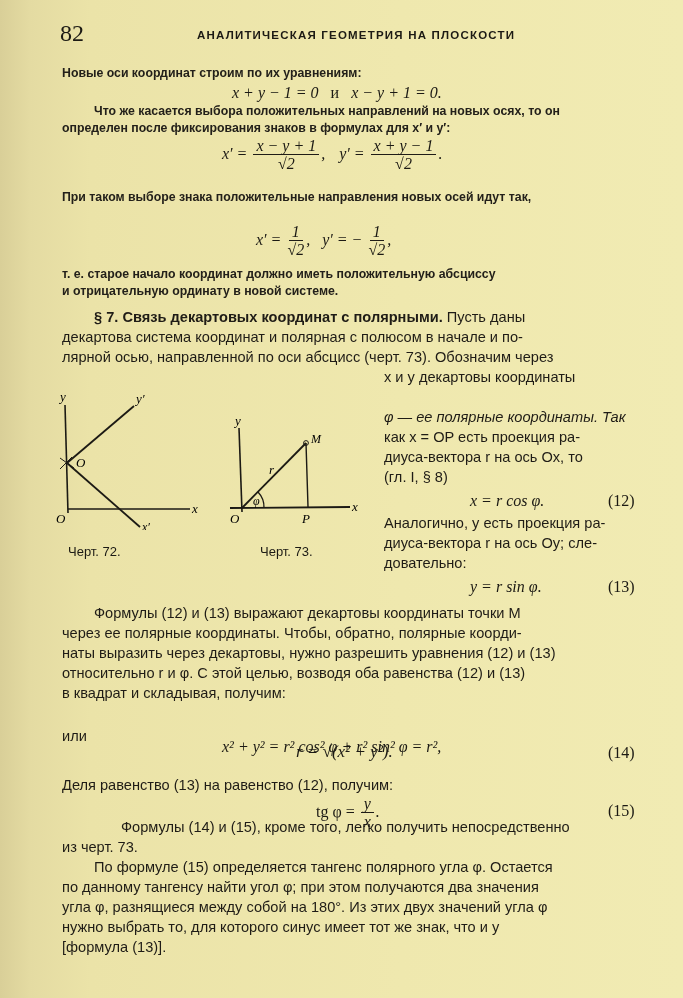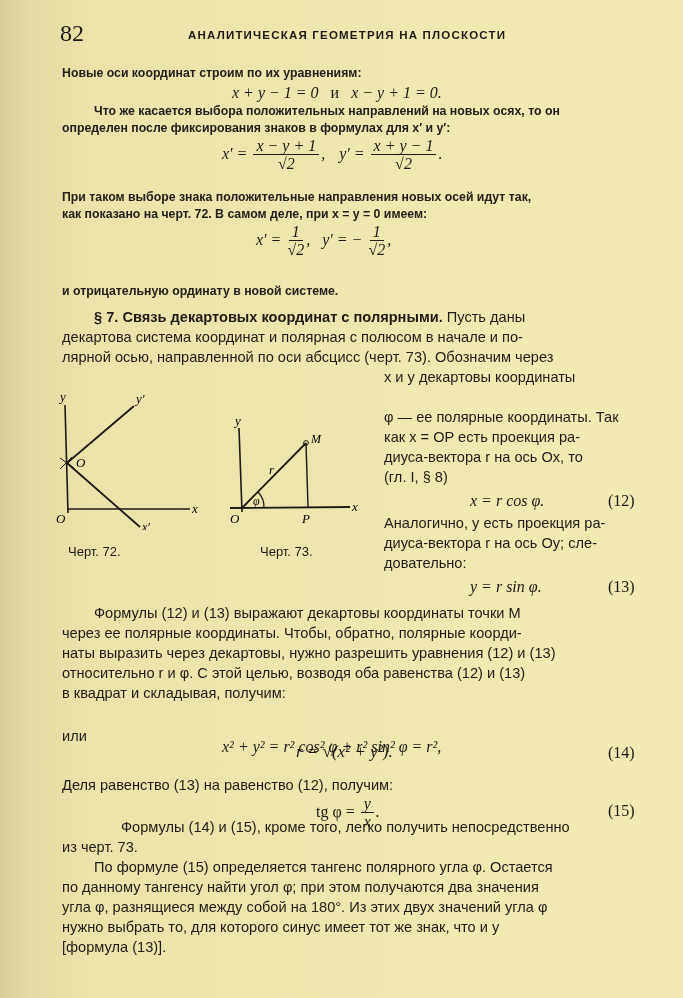--- a/index.html
+++ b/index.html
@@ -6,21 +6,21 @@
   body {
     width:683px; height:998px; overflow:hidden;
     background: linear-gradient(90deg, #d9cf98 0px, #e4dba2 30px, #ebe3a8 90px, #efe8ae 400px, #f1ebb3 683px);
     font-family: "Liberation Serif", "DejaVu Serif", serif;
     color:#1c1a14;
     position:relative;
   }
   .page { position:absolute; left:0; top:0; width:683px; height:998px; }
   .abs { position:absolute; white-space:nowrap; }
   .hdr-num { left:60px; top:20px; font-size:24px; }
-  .hdr-title { left:188px; top:29px; font-size:11.5px; letter-spacing:1.2px; font-family:"Liberation Sans", sans-serif; font-weight:bold; }
+  .hdr-title { left:197px; top:29px; font-size:11.5px; letter-spacing:1.2px; font-family:"Liberation Sans", sans-serif; font-weight:bold; }
   .p { font-family:"Liberation Sans", sans-serif; font-size:12.3px; line-height:18px; font-weight:bold; color:#23201a; }
   .p2 { font-family:"Liberation Sans", sans-serif; font-size:14.6px; line-height:19.6px; color:#1f1c16; }
   .eq { font-family:"Liberation Serif", serif; font-size:16px; }
   .frac { display:inline-flex; flex-direction:column; align-items:center; vertical-align:middle; margin:0 2px; }
   .frac .num { border-bottom:1px solid #1f1c16; padding:0 3px; line-height:16px; }
   .frac .den { line-height:18px; }
   .eqno { font-family:"Liberation Serif", serif; font-size:16px; }
   .bold-head { font-weight:bold; }
   .caption { font-family:"Liberation Sans", sans-serif; font-size:13px; }
   svg text { font-family:"Liberation Serif", serif; font-style:italic; }
@@ -50,46 +50,46 @@
         <span class="den">√2</span>
       </span>,
     <span style="margin-left:10px">y′ =</span>
     <span class="frac">
         <span class="num">x + y − 1</span>
         <span class="den">√2</span>
       </span>.
   </div>
 
   <div class="abs p" style="left:62px; top:188px;">При таком выборе знака положительные направления новых осей идут так,</div>
-  <div class="abs p" style="left:62px; top:205px;">как показано на черт. 72. В самом деле, при x = y = 0 имеем:</div>
 
   <div class="abs eq" style="left:256px; top:224px; font-style:italic;">
     <span>x′ =</span>
     <span class="frac">
         <span class="num">1</span>
         <span class="den">√2</span>
       </span>,
     <span style="margin-left:8px">y′ = −</span>
     <span class="frac">
         <span class="num">1</span>
         <span class="den">√2</span>
       </span>,
   </div>
 
+  <div class="abs p" style="left:62px; top:265px;">т. е. старое начало координат должно иметь положительную абсциссу</div>
   <div class="abs p" style="left:62px; top:282px;">и отрицательную ординату в новой системе.</div>
 
   <div class="abs p2" style="left:94px; top:308px;">
     <span class="bold-head">§ 7. Связь декартовых координат с полярными.</span>
     <span>Пусть даны</span>
   </div>
   <div class="abs p2" style="left:62px; top:328px;">декартова система координат и полярная с полюсом в начале и по-</div>
   <div class="abs p2" style="left:62px; top:348px;">лярной осью, направленной по оси абсцисс (черт. 73). Обозначим через</div>
 
   <div class="abs p2" style="left:384px; top:368px;">x и y декартовы координаты</div>
-  <div class="abs p2" style="left:384px; top:408px;">φ — ее полярные координаты. Так</div>
+  <div class="abs p2" style="left:384px; top:408px;font-style:italic;">φ — ее полярные координаты. Так</div>
   <div class="abs p2" style="left:384px; top:428px;">как x = OP есть проекция ра-</div>
   <div class="abs p2" style="left:384px; top:448px;">диуса-вектора r на ось Ox, то</div>
   <div class="abs p2" style="left:384px; top:468px;">(гл. I, § 8)</div>
 
   <div class="abs eq" style="left:470px; top:492px; font-style:italic;">x = r cos φ.</div>
   <div class="abs eqno" style="left:608px; top:492px;">(12)</div>
 
   <div class="abs p2" style="left:384px; top:514px;">Аналогично, y есть проекция ра-</div>
   <div class="abs p2" style="left:384px; top:534px;">диуса-вектора r на ось Oy; сле-</div>
   <div class="abs p2" style="left:384px; top:554px;">довательно:</div>

